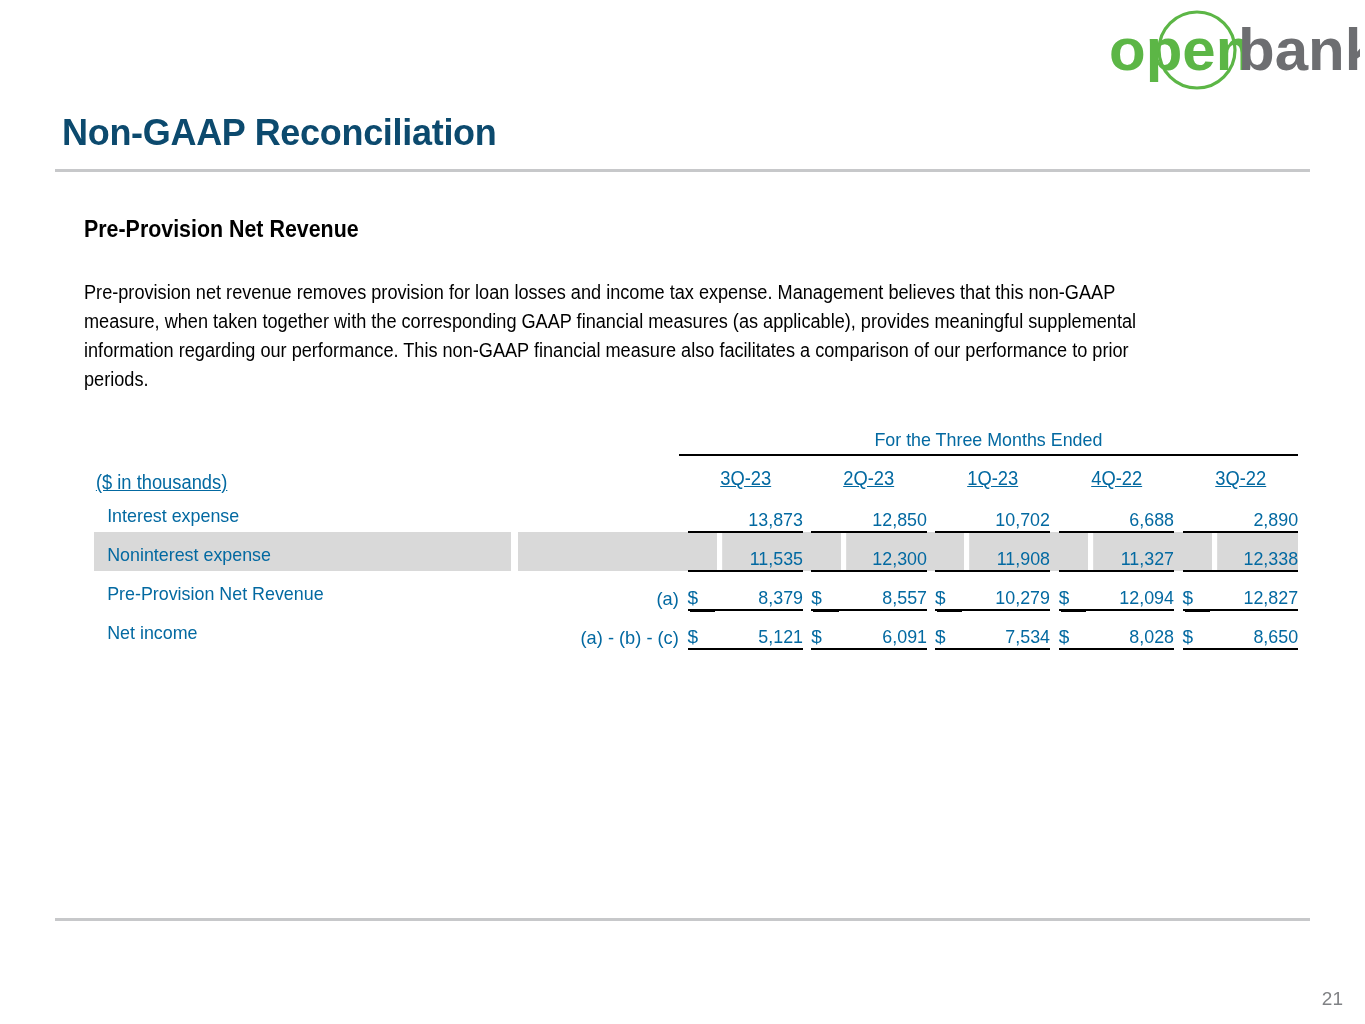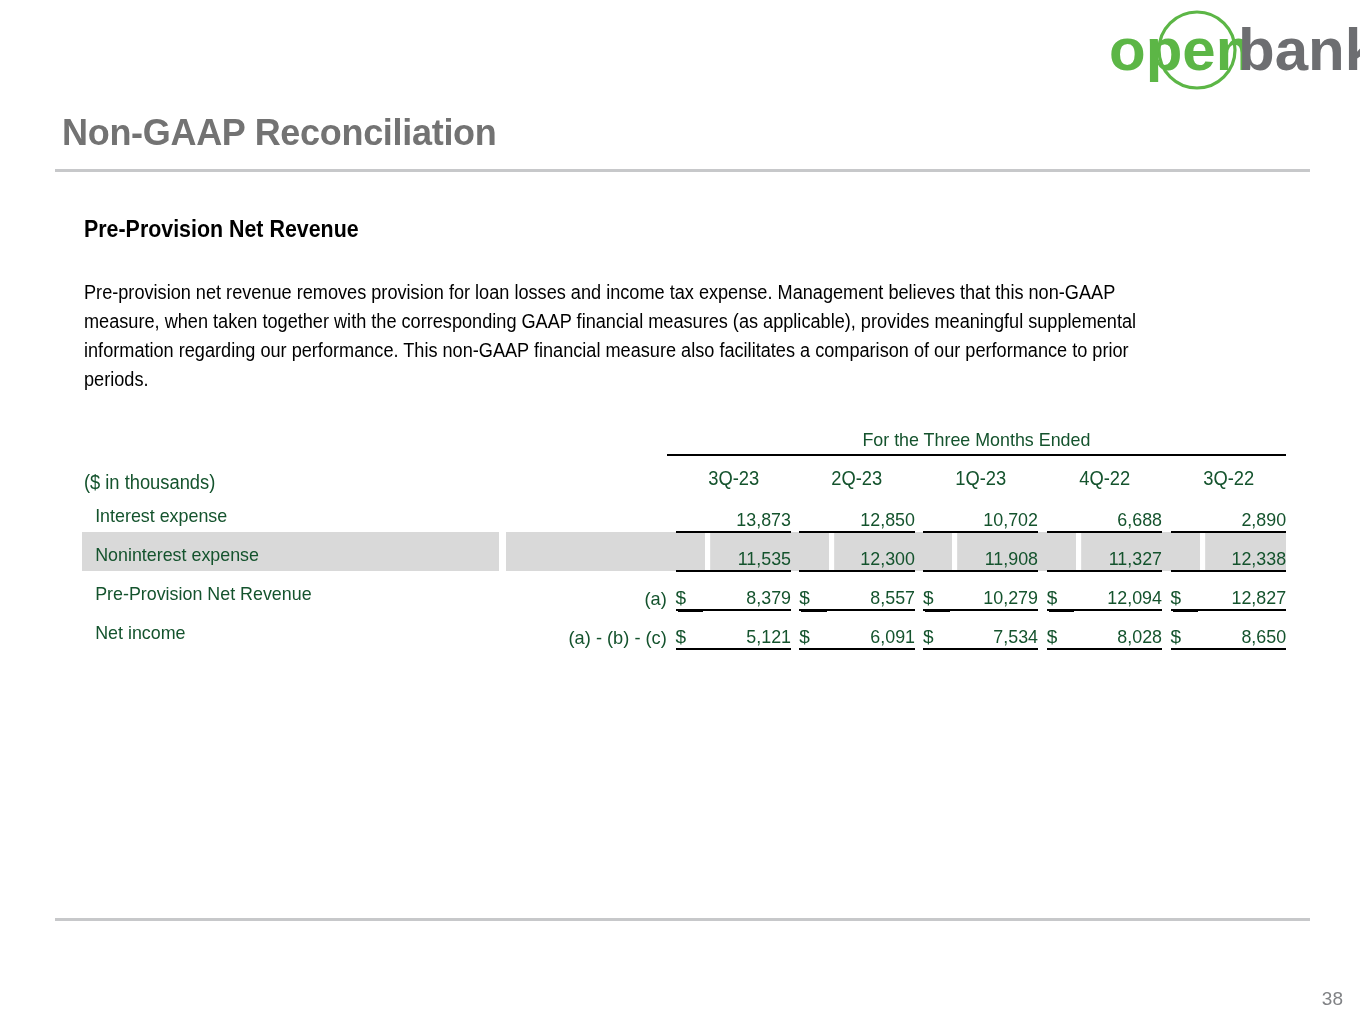--- a/index.html
+++ b/index.html
@@ -31,21 +31,21 @@
   #logo svg { display: block; }
 
   
   #page-title {
     position: absolute;
     left: 62px;
     top: 112px;
     font-size: 36px;
     font-weight: bold;
     letter-spacing: -0.3px;
-    color: #737373;
+    color: #0c4a6e;
     font-family: "Liberation Sans", sans-serif;
   }
   #title-rule {
     position: absolute;
     left: 55px;
     top: 169px;
     width: 1255px;
     height: 3px;
     background: #c7c8ca;
   }
@@ -79,26 +79,26 @@
     line-height: 29px;
     color: #000000;
     transform: scaleX(0.93);
     transform-origin: left top;
     text-align: left;
   }
 
   
   #fin-table {
     position: absolute;
-    left: 82px;
+    left: 94px;
     top: 420px;
     width: 1204px;
     border-collapse: collapse;
     font-size: 19px;
-    color: #14532d;
+    color: #0369a1;
   }
   #fin-table td, #fin-table th {
     padding: 0;
     font-weight: normal;
     vertical-align: bottom;
     white-space: nowrap;
   }
 
   
   .c-label   { width: 398px; }
@@ -136,21 +136,21 @@
   
   #fin-table tr.hdr-span td { height: 34px; }
   .span-title {
     text-align: center;
     font-size: 19px;
     padding-bottom: 3px;
     transform: scaleX(0.94);
   }
   .span-title-wrap { border-bottom: 2px solid #000; }
 
-  #fin-table tr.hdr-cols td { height: 38px; }
+  #fin-table tr.hdr-cols td { height: 38px; text-decoration: underline; }
   .colhead {
     text-align: center;
     font-size: 19.5px;
     padding-bottom: 4px;
     transform: scaleX(0.94);
   }
   .units {
     padding-left: 2px;
     font-size: 19.5px;
     transform: scaleX(0.94);
@@ -367,15 +367,15 @@
         <td></td>
         <td class="cur rule-bottom">$</td>
         <td class="val rule-bottom">8,650</td>
       </tr>
 
     </tbody>
   </table>
 
   <div id="bottom-rule"></div>
 
-  <div id="page-number">38</div>
+  <div id="page-number">21</div>
 
 </div>
 
 </body></html>

